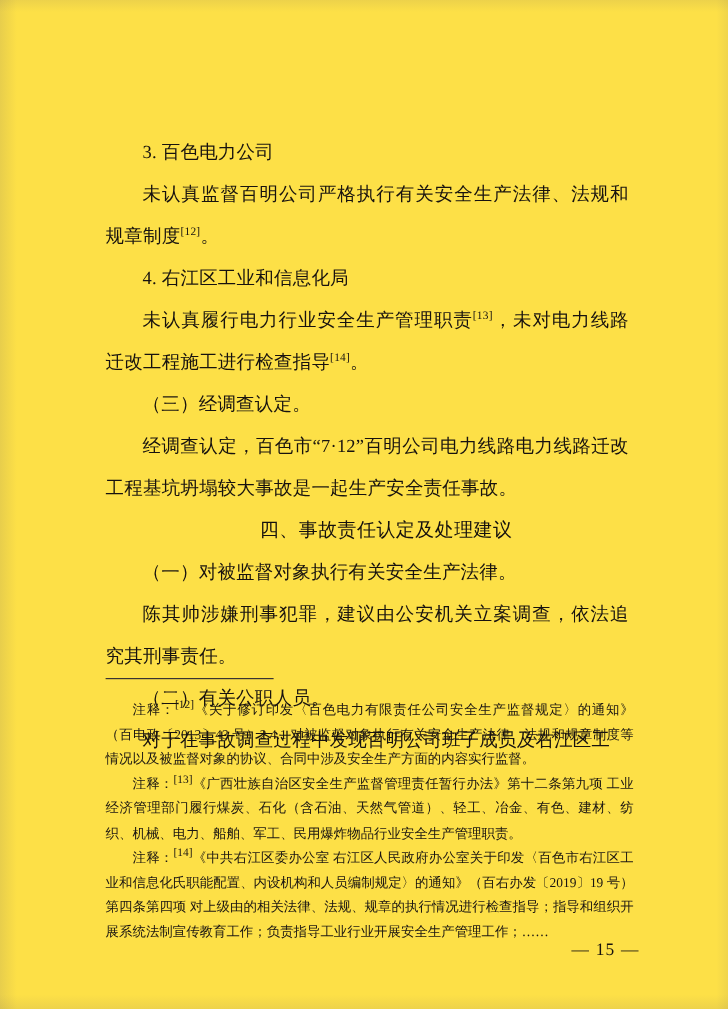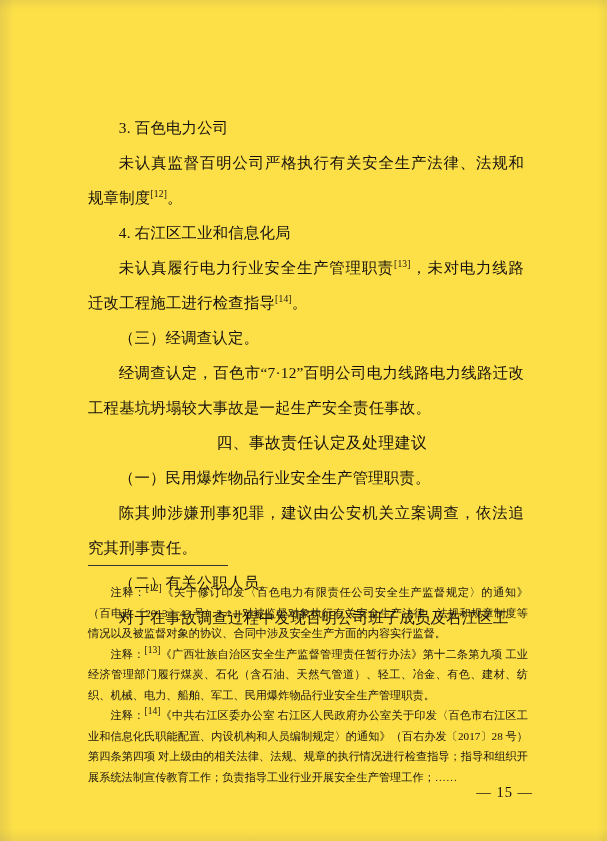--- a/index.html
+++ b/index.html
@@ -132,37 +132,37 @@
       <p class="body indent2">4. 右江区工业和信息化局</p>
 
       <p class="body indent2"><span>未认真履行电力行业安全生产管理职责</span><sup class="note">[13]</sup><span>，未对电力线路迁改工程施工进行检查指导</span><sup class="note">[14]</sup><span>。</span></p>
 
       <p class="body indent2">（三）经调查认定。</p>
 
       <p class="body indent2">经调查认定，百色市“7·12”百明公司电力线路电力线路迁改工程基坑坍塌较大事故是一起生产安全责任事故。</p>
 
       <p class="heading">四、事故责任认定及处理建议</p>
 
-      <p class="body indent2">（一）民用爆炸物品行业安全生产管理职责。</p>
+      <p class="body indent2">（一）对被监督对象执行有关安全生产法律。</p>
 
       <p class="body indent2">陈其帅涉嫌刑事犯罪，建议由公安机关立案调查，依法追究其刑事责任。</p>
 
       <p class="body indent2">（二）有关公职人员。</p>
 
       <p class="body indent2">对于在事故调查过程中发现百明公司班子成员及右江区工</p>
     </div>
 
     <div class="rule"></div>
 
     <div class="footnotes">
       <p class="fn-indent"><span>注释：</span><sup class="note">[12]</sup><span>《关于修订印发〈百色电力有限责任公司安全生产监督规定〉的通知》（百电政〔2013〕43 号）2.4.1 对被监督对象执行有关安全生产法律、法规和规章制度等情况以及被监督对象的协议、合同中涉及安全生产方面的内容实行监督。</span></p>
 
       <p class="fn-indent"><span>注释：</span><sup class="note">[13]</sup><span>《广西壮族自治区安全生产监督管理责任暂行办法》第十二条第九项 工业经济管理部门履行煤炭、石化（含石油、天然气管道）、轻工、冶金、有色、建材、纺织、机械、电力、船舶、军工、民用爆炸物品行业安全生产管理职责。</span></p>
 
-      <p class="fn-indent"><span>注释：</span><sup class="note">[14]</sup><span>《中共右江区委办公室 右江区人民政府办公室关于印发〈百色市右江区工业和信息化氏职能配置、内设机构和人员编制规定〉的通知》（百右办发〔2017〕28 号）第四条第四项 对上级由的相关法律、法规、规章的执行情况进行检查指导；指导和组织开展系统法制宣传教育工作；负责指导工业行业开展安全生产管理工作；……</span></p>
+      <p class="fn-indent"><span>注释：</span><sup class="note">[14]</sup><span>《中共右江区委办公室 右江区人民政府办公室关于印发〈百色市右江区工业和信息化氏职能配置、内设机构和人员编制规定〉的通知》（百右办发〔2019〕19 号）第四条第四项 对上级由的相关法律、法规、规章的执行情况进行检查指导；指导和组织开展系统法制宣传教育工作；负责指导工业行业开展安全生产管理工作；……</span></p>
     </div>
 
     <div class="pagenum">— 15 —</div>
   </div>
 
   <div class="edge-left"></div>
   <div class="edge-top"></div>
   <div class="edge-right"></div>
   <div class="edge-bottom"></div>
 </div>

